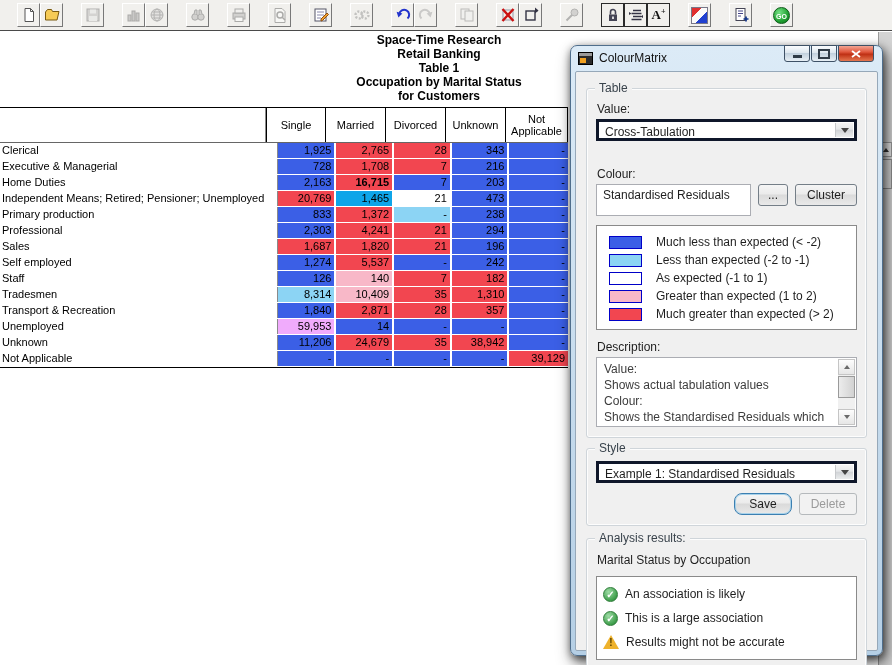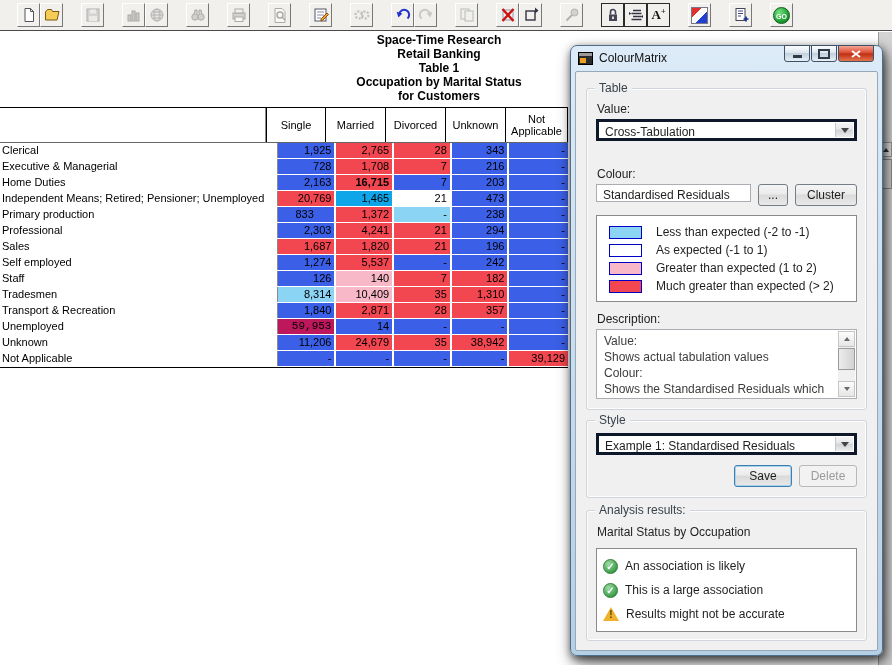--- a/index.html
+++ b/index.html
@@ -86,27 +86,27 @@
   .gap-l{margin-top:26px;}
   .combo{position:relative;height:22px;background:#fff;border:3px solid #0f172a;
          box-sizing:border-box;font-size:12px;line-height:20px;padding:0 22px 0 6px;
          white-space:nowrap;overflow:hidden;}
   .combo-arrow{position:absolute;right:1px;top:1px;bottom:1px;width:17px;
                background:linear-gradient(#f4f4f4,#e5e7e9 45%,#d0d3d6 50%,#eaeced);
                border-left:1px solid #c6c8cb;display:flex;align-items:center;justify-content:center;}
   .combo-arrow i{width:0;height:0;border-left:4px solid transparent;border-right:4px solid transparent;
                  border-top:5px solid #444;}
   .colour-row{display:flex;margin-top:3px;}
-  .textbox{flex:1;height:18px;background:#fff;border:1px solid #abadb3;box-sizing:border-box;
+  .textbox{flex:1;height:32px;background:#fff;border:1px solid #abadb3;box-sizing:border-box;
            line-height:20px;padding:0 6px;white-space:nowrap;overflow:hidden;}
   .btn{height:22px;border:1px solid #747e87;border-radius:3px;box-sizing:border-box;
        background:linear-gradient(#f5f5f5,#ebebeb 45%,#dadada 50%,#e9e9e9);
        font-size:12px;color:#1e1e1e;display:flex;align-items:center;justify-content:center;
        font-family:"Liberation Sans",sans-serif;padding:0;}
-  .btn.default{border-color:#3c7fb1;box-shadow:0 0 0 1px #a8d2ea inset;}
+  .btn.default{border-color:#3c7fb1;box-shadow:0 0 0 1px #a8d2ea inset;border-radius:8px;}
   .btn.disabled{color:#9b9b9b;border-color:#b5b9bc;background:#f2f2f2;box-shadow:none;}
   .btn-dots{width:30px;margin-left:7px;}
   .btn-cluster{width:62px;margin-left:7px;}
   .legend-box{margin-top:9px;background:#fff;border:1px solid #8a8a8a;padding:7px 0 6px;}
   .lg-item{display:flex;align-items:center;height:18px;padding-left:12px;}
   .lg-swatch{width:33px;height:13px;border:1px solid #0000c8;box-sizing:border-box;margin-right:14px;flex:none;}
   .lg-text{font-size:12px;color:#1e1e1e;white-space:nowrap;}
   .desc-label{margin:10px 0 3px 1px;}
   .desc-box{position:relative;height:70px;background:#fff;border:1px solid #abadb3;
             box-sizing:border-box;padding:3px 22px 0 7px;overflow:hidden;}
@@ -399,21 +399,21 @@
         <div class="g-row">
           <div class="row-label">Independent Means; Retired; Pensioner; Unemployed</div>
           <div class="cell k0" style="background: rgb(242, 70, 80);">20,769</div>
           <div class="cell k1" style="background: #0ea5e9;">1,465</div>
           <div class="cell k2" style="background: rgb(255, 255, 255);">21</div>
           <div class="cell k3" style="background: rgb(59, 95, 230);">473</div>
           <div class="cell k4" style="background: rgb(59, 95, 230);">-</div>
         </div>
         <div class="g-row">
           <div class="row-label">Primary production</div>
-          <div class="cell k0" style="background: rgb(59, 95, 230); text-align: center;">833</div>
+          <div class="cell k0" style="background: rgb(59, 95, 230);">833</div>
           <div class="cell k1" style="background: rgb(242, 70, 80);">1,372</div>
           <div class="cell k2" style="background: rgb(140, 212, 244);">-</div>
           <div class="cell k3" style="background: rgb(59, 95, 230);">238</div>
           <div class="cell k4" style="background: rgb(59, 95, 230);">-</div>
         </div>
         <div class="g-row">
           <div class="row-label">Professional</div>
           <div class="cell k0" style="background: rgb(59, 95, 230);">2,303</div>
           <div class="cell k1" style="background: rgb(242, 70, 80);">4,241</div>
           <div class="cell k2" style="background: rgb(242, 70, 80);">21</div>
@@ -455,21 +455,21 @@
         <div class="g-row">
           <div class="row-label">Transport &amp; Recreation</div>
           <div class="cell k0" style="background: rgb(59, 95, 230);">1,840</div>
           <div class="cell k1" style="background: rgb(242, 70, 80);">2,871</div>
           <div class="cell k2" style="background: rgb(242, 70, 80);">28</div>
           <div class="cell k3" style="background: rgb(242, 70, 80);">357</div>
           <div class="cell k4" style="background: rgb(59, 95, 230);">-</div>
         </div>
         <div class="g-row">
           <div class="row-label">Unemployed</div>
-          <div class="cell k0" style="background: #be185d; font-family: Liberation Mono, monospace;">59,953</div>
+          <div class="cell k0" style="background: #f0abfc;">59,953</div>
           <div class="cell k1" style="background: rgb(59, 95, 230);">14</div>
           <div class="cell k2" style="background: rgb(59, 95, 230);">-</div>
           <div class="cell k3" style="background: rgb(59, 95, 230);">-</div>
           <div class="cell k4" style="background: rgb(59, 95, 230);">-</div>
         </div>
         <div class="g-row">
           <div class="row-label">Unknown</div>
           <div class="cell k0" style="background: rgb(59, 95, 230);">11,206</div>
           <div class="cell k1" style="background: rgb(242, 70, 80);">24,679</div>
           <div class="cell k2" style="background: rgb(242, 70, 80);">35</div>
@@ -524,20 +524,24 @@
             </span>
         </div>
         <div class="lbl gap-l">Colour:</div>
         <div class="colour-row">
           <div class="textbox">Standardised Residuals</div>
           <button class="btn btn-dots">...</button>
           <button class="btn btn-cluster">Cluster</button>
         </div>
         <div class="legend-box">
             <div class="lg-item">
+              <span class="lg-swatch" style="background: rgb(59, 95, 230);"></span>
+              <span class="lg-text">Much less than expected (&lt; -2)</span>
+            </div>
+            <div class="lg-item">
               <span class="lg-swatch" style="background: rgb(140, 212, 244);"></span>
               <span class="lg-text">Less than expected (-2 to -1)</span>
             </div>
             <div class="lg-item">
               <span class="lg-swatch" style="background: rgb(255, 255, 255);"></span>
               <span class="lg-text">As expected (-1 to 1)</span>
             </div>
             <div class="lg-item">
               <span class="lg-swatch" style="background: rgb(248, 184, 200);"></span>
               <span class="lg-text">Greater than expected (1 to 2)</span>

